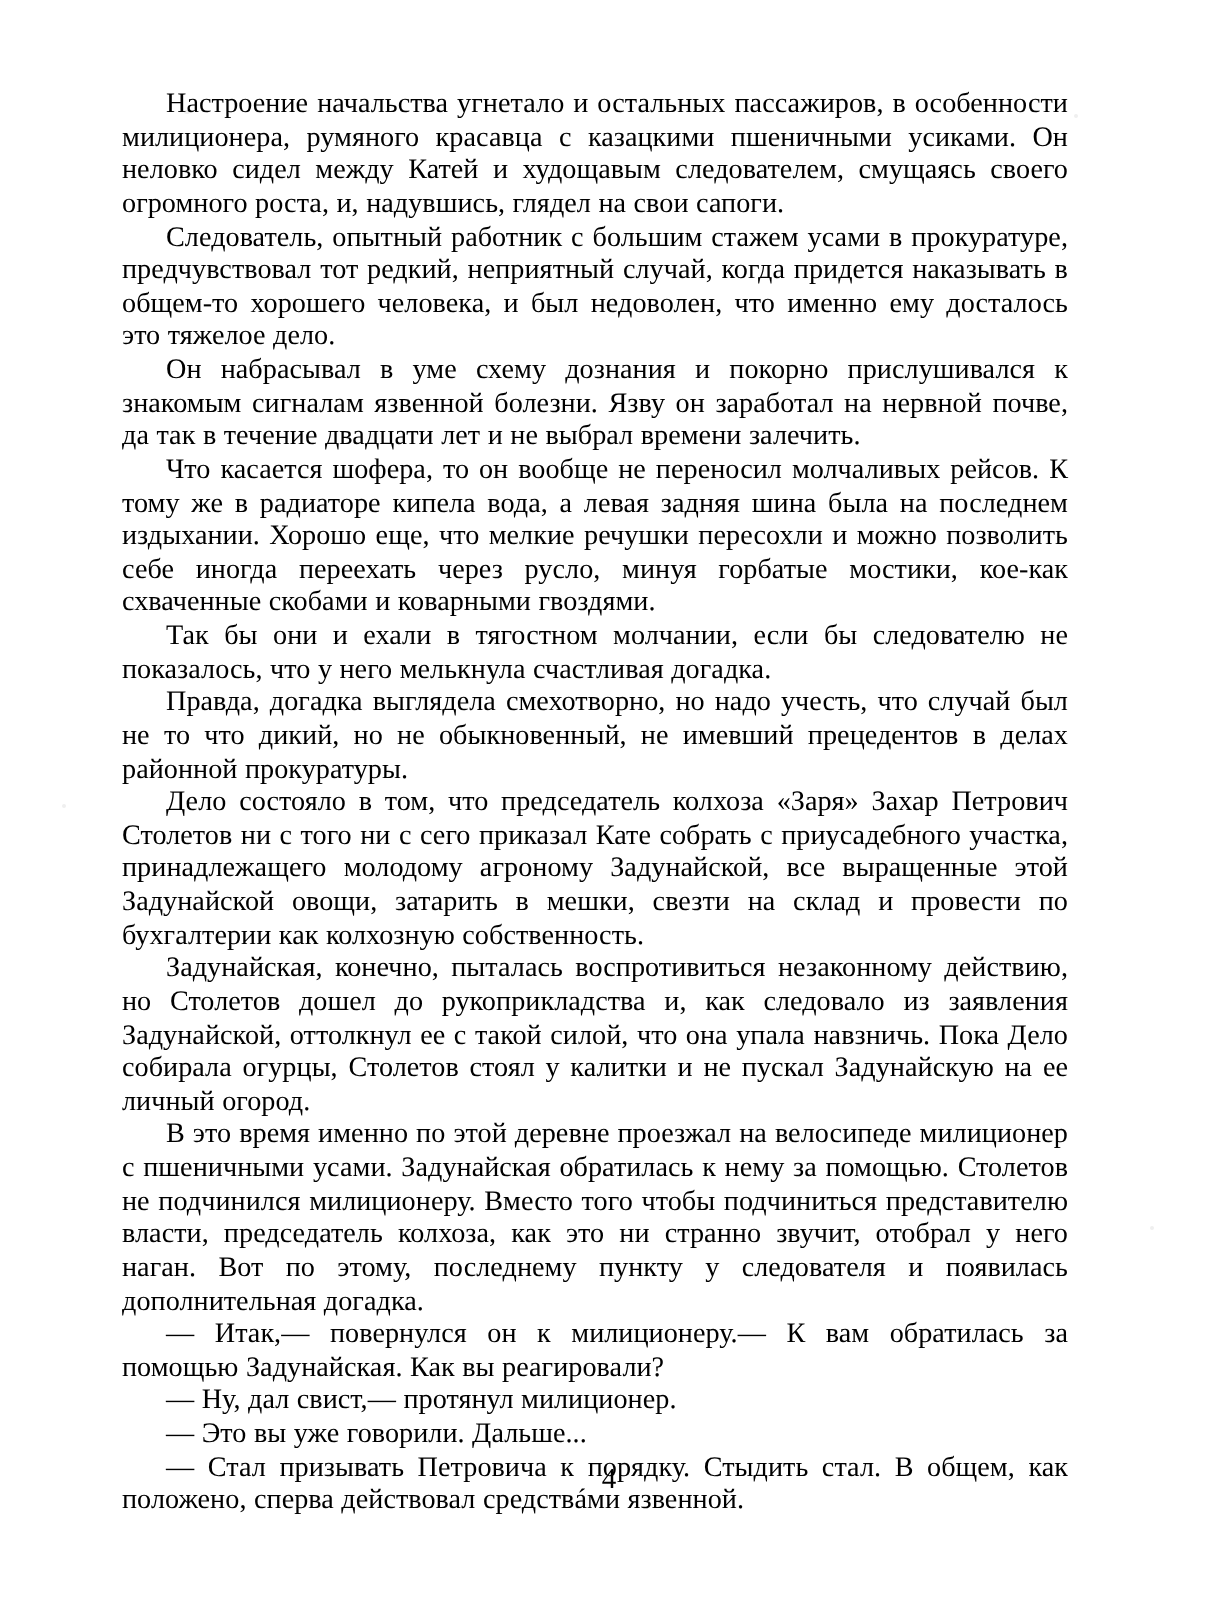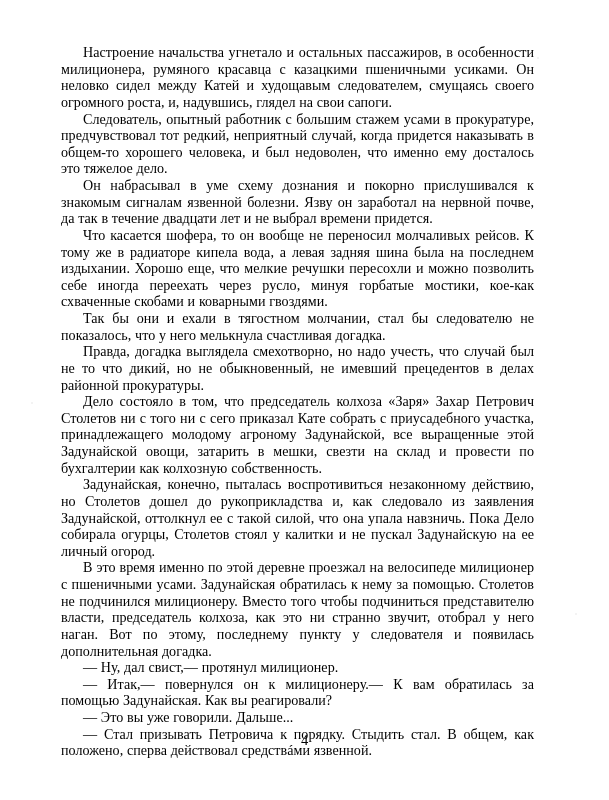--- a/index.html
+++ b/index.html
@@ -86,28 +86,28 @@
 <div class="page">
 
   <div class="speckle sp1"></div>
   <div class="speckle sp2"></div>
   <div class="speckle sp3"></div>
   <div class="speckle sp4"></div>
 
   <div class="text-column">
     <p class="para">Настроение начальства угнетало и остальных пассажиров, в особенности милиционера, румяного красавца с казацкими пшеничными усиками. Он неловко сидел между Катей и худощавым следователем, смущаясь своего огромного роста, и, надувшись, глядел на свои сапоги.</p>
     <p class="para">Следователь, опытный работник с большим стажем усами в прокуратуре, предчувствовал тот редкий, неприятный случай, когда придется наказывать в общем-то хорошего человека, и был недоволен, что именно ему досталось это тяжелое дело.</p>
-    <p class="para">Он набрасывал в уме схему дознания и покорно прислушивался к знакомым сигналам язвенной болезни. Язву он заработал на нервной почве, да так в течение двадцати лет и не выбрал времени придется.</p>
+    <p class="para">Он набрасывал в уме схему дознания и покорно прислушивался к знакомым сигналам язвенной болезни. Язву он заработал на нервной почве, да так в течение двадцати лет и не выбрал времени залечить.</p>
     <p class="para">Что касается шофера, то он вообще не переносил молчаливых рейсов. К тому же в радиаторе кипела вода, а левая задняя шина была на последнем издыхании. Хорошо еще, что мелкие речушки пересохли и можно позволить себе иногда переехать через русло, минуя горбатые мостики, кое-как схваченные скобами и коварными гвоздями.</p>
-    <p class="para">Так бы они и ехали в тягостном молчании, стал бы следователю не показалось, что у него мелькнула счастливая догадка.</p>
+    <p class="para">Так бы они и ехали в тягостном молчании, если бы следователю не показалось, что у него мелькнула счастливая догадка.</p>
     <p class="para">Правда, догадка выглядела смехотворно, но надо учесть, что случай был не то что дикий, но не обыкновенный, не имевший прецедентов в делах районной прокуратуры.</p>
     <p class="para">Дело состояло в том, что председатель колхоза «Заря» Захар Петрович Столетов ни с того ни с сего приказал Кате собрать с приусадебного участка, принадлежащего молодому агроному Задунайской, все выращенные этой Задунайской овощи, затарить в мешки, свезти на склад и провести по бухгалтерии как колхозную собственность.</p>
     <p class="para">Задунайская, конечно, пыталась воспротивиться незаконному действию, но Столетов дошел до рукоприкладства и, как следовало из заявления Задунайской, оттолкнул ее с такой силой, что она упала навзничь. Пока Дело собирала огурцы, Столетов стоял у калитки и не пускал Задунайскую на ее личный огород.</p>
     <p class="para">В это время именно по этой деревне проезжал на велосипеде милиционер с пшеничными усами. Задунайская обратилась к нему за помощью. Столетов не подчинился милиционеру. Вместо того чтобы подчиниться представителю власти, председатель колхоза, как это ни странно звучит, отобрал у него наган. Вот по этому, последнему пункту у следователя и появилась дополнительная догадка.</p>
+    <p class="para dialogue">— Итак,— повернулся он к милиционеру.— К вам обратилась за помощью Задунайская. Как вы реагировали?</p>
     <p class="para dialogue">— Ну, дал свист,— протянул милиционер.</p>
-    <p class="para dialogue">— Итак,— повернулся он к милиционеру.— К вам обратилась за помощью Задунайская. Как вы реагировали?</p>
     <p class="para dialogue">— Это вы уже говорили. Дальше...</p>
     <p class="para dialogue">— Стал призывать Петровича к порядку. Стыдить стал. В общем, как положено, сперва действовал средствáми язвенной.</p>
   </div>
 
   <div class="page-number">4</div>
 
 </div>
 
 </body></html>

